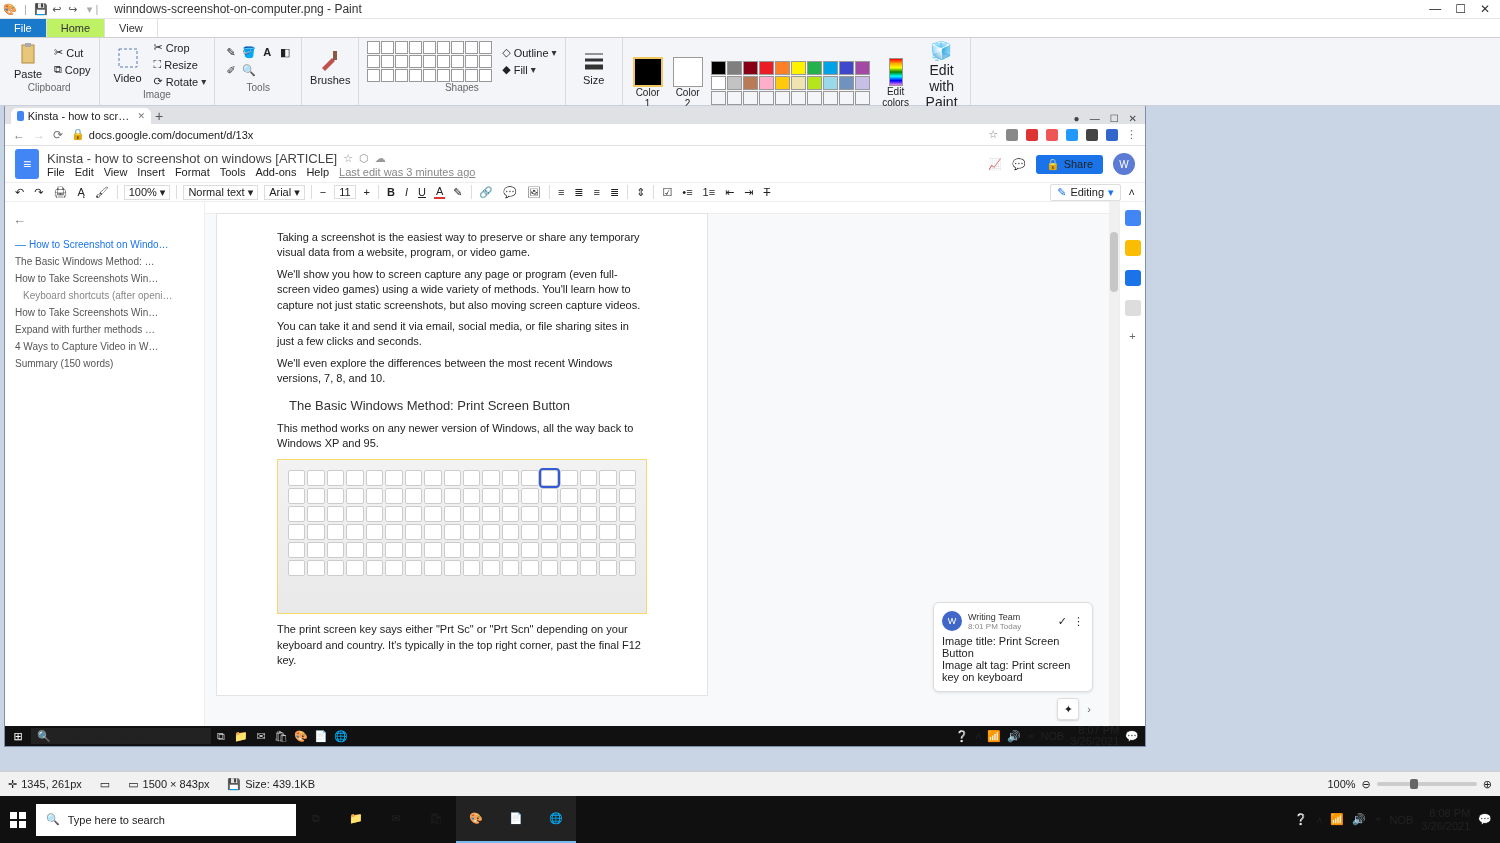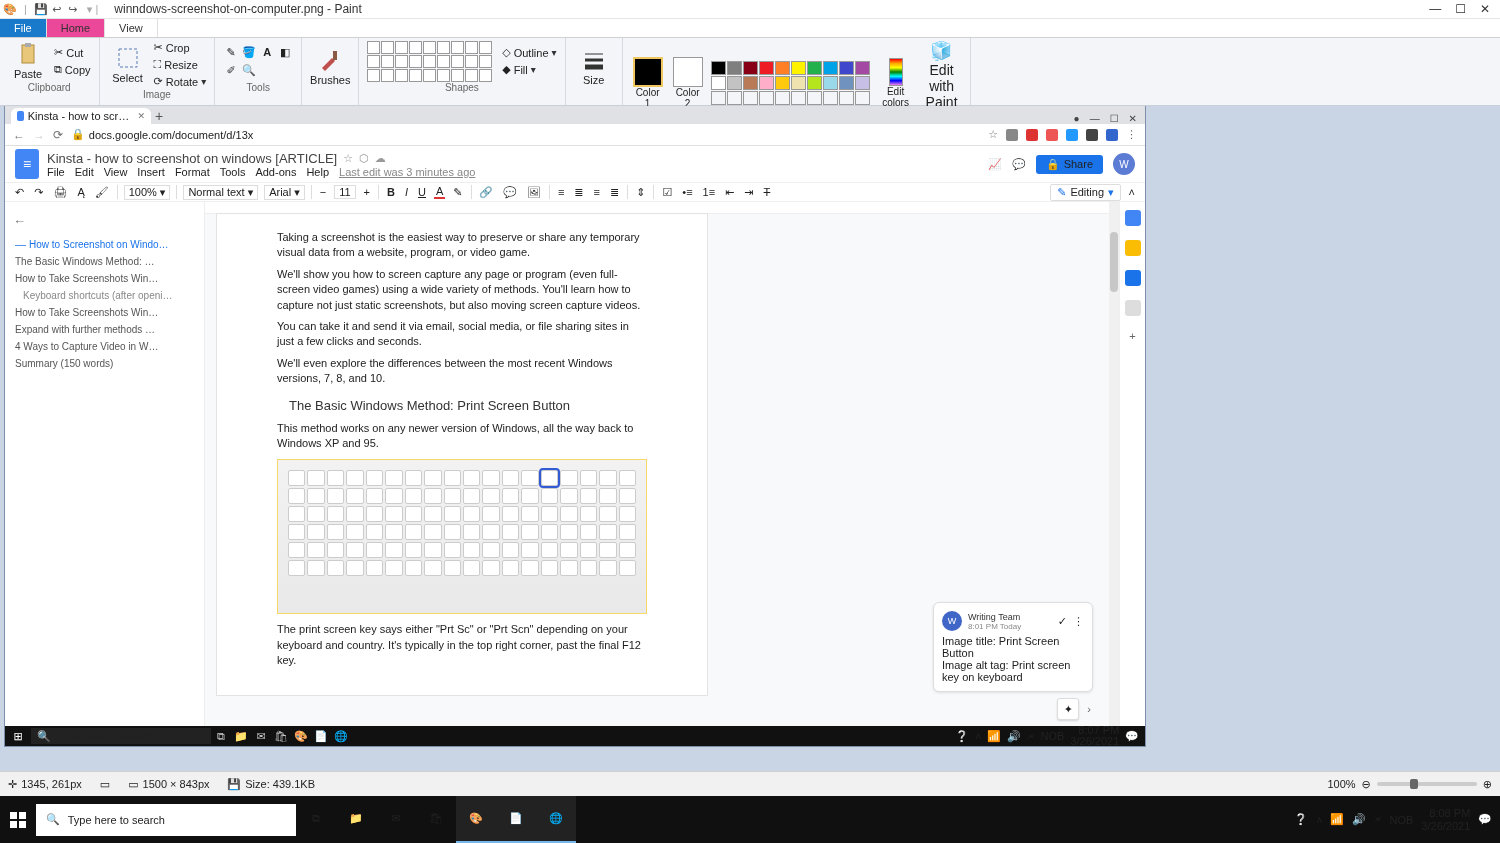--- a/index.html
+++ b/index.html
@@ -9,21 +9,21 @@
 .titlebar .qat{display:flex;align-items:center;gap:4px}
 .titlebar .qat-icon{width:12px;height:12px;display:flex;align-items:center;justify-content:center;color:#555}
 .titlebar .sep{color:#aaa;margin:0 4px}
 .titlebar .title{margin-left:12px;font-size:12px;color:#333}
 .titlebar .win-controls{margin-left:auto;display:flex;gap:14px;padding-right:6px}
 .titlebar .win-controls span{font-size:12px;color:#333;cursor:pointer}
 
 .tabs{height:19px;display:flex;align-items:stretch;border-bottom:1px solid #d0d0d0;background:#fff}
 .tab{padding:0 14px;display:flex;align-items:center;font-size:11px;color:#333;border-right:1px solid #e0e0e0;cursor:pointer}
 .tab.file{background:#1979ca;color:#fff}
-.tab.active{background:#ec4899}
+.tab.active{background:#bef264}
 
 .ribbon{height:68px;background:#f3f5f8;border-bottom:1px solid #c9d0d9;display:flex;align-items:stretch}
 .group{border-right:1px solid #d6dbe2;padding:2px 8px 0;display:flex;flex-direction:column;justify-content:space-between}
 .group-label{text-align:center;font-size:10px;color:#666;padding-bottom:12px}
 .group-body{flex:1;display:flex;align-items:center;gap:6px}
 .big-btn{display:flex;flex-direction:column;align-items:center;justify-content:center;width:40px;cursor:pointer}
 .big-btn .icon{width:24px;height:24px;margin-bottom:2px}
 .small-btn{display:flex;align-items:center;gap:3px;font-size:10px;color:#333;cursor:pointer;height:15px}
 .vstack{display:flex;flex-direction:column;gap:2px}
 .tool-grid{display:grid;grid-template-columns:repeat(4,16px);grid-auto-rows:16px;gap:2px}
@@ -169,21 +169,21 @@
     </div>
     <div class="group-label">Clipboard</div>
   </div>
 
   <div class="group">
     <div class="group-body">
       <div class="big-btn">
         <svg class="icon" viewBox="0 0 24 24">
             <rect x="3" y="3" width="18" height="18" fill="none" stroke="#5a7bb5" stroke-dasharray="3 2"></rect>
           </svg>
-        <span>Select</span>
+        <span>Video</span>
       </div>
       <div class="vstack">
         <div class="small-btn">
             <span>✂</span>
             <span>Crop</span>
           </div>
         <div class="small-btn">
             <span>⛶</span>
             <span>Resize</span>
           </div>

